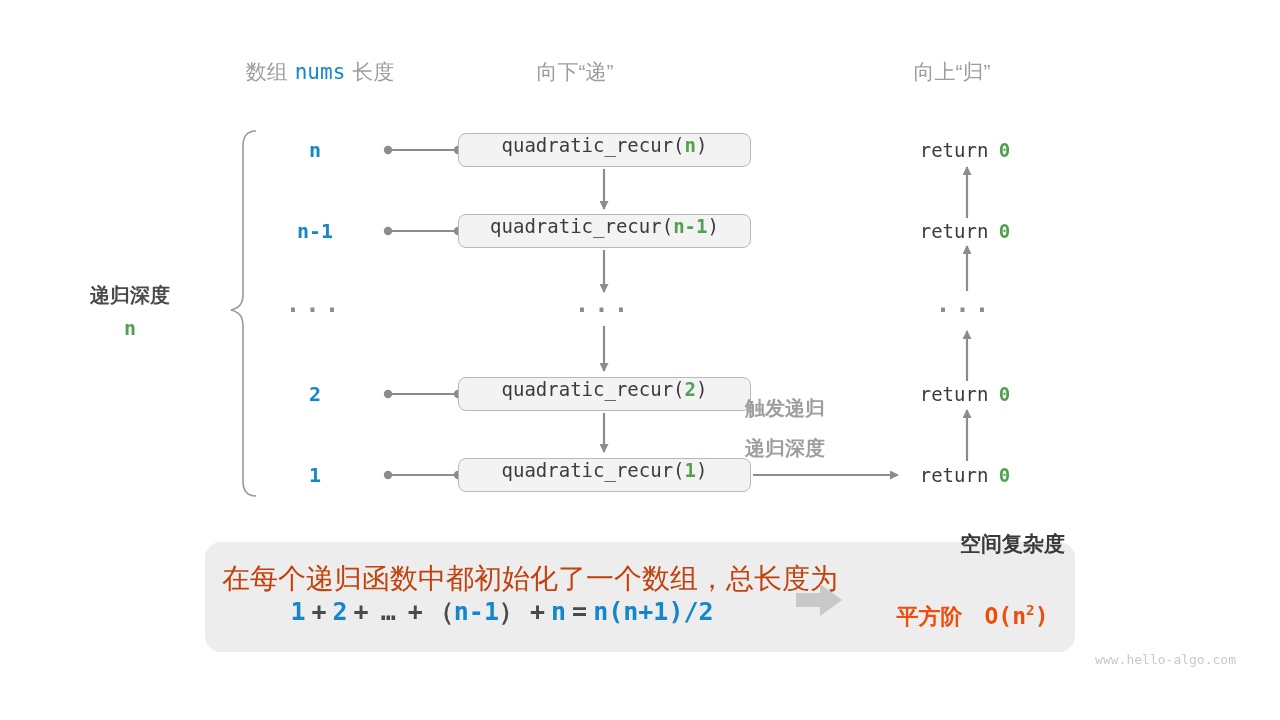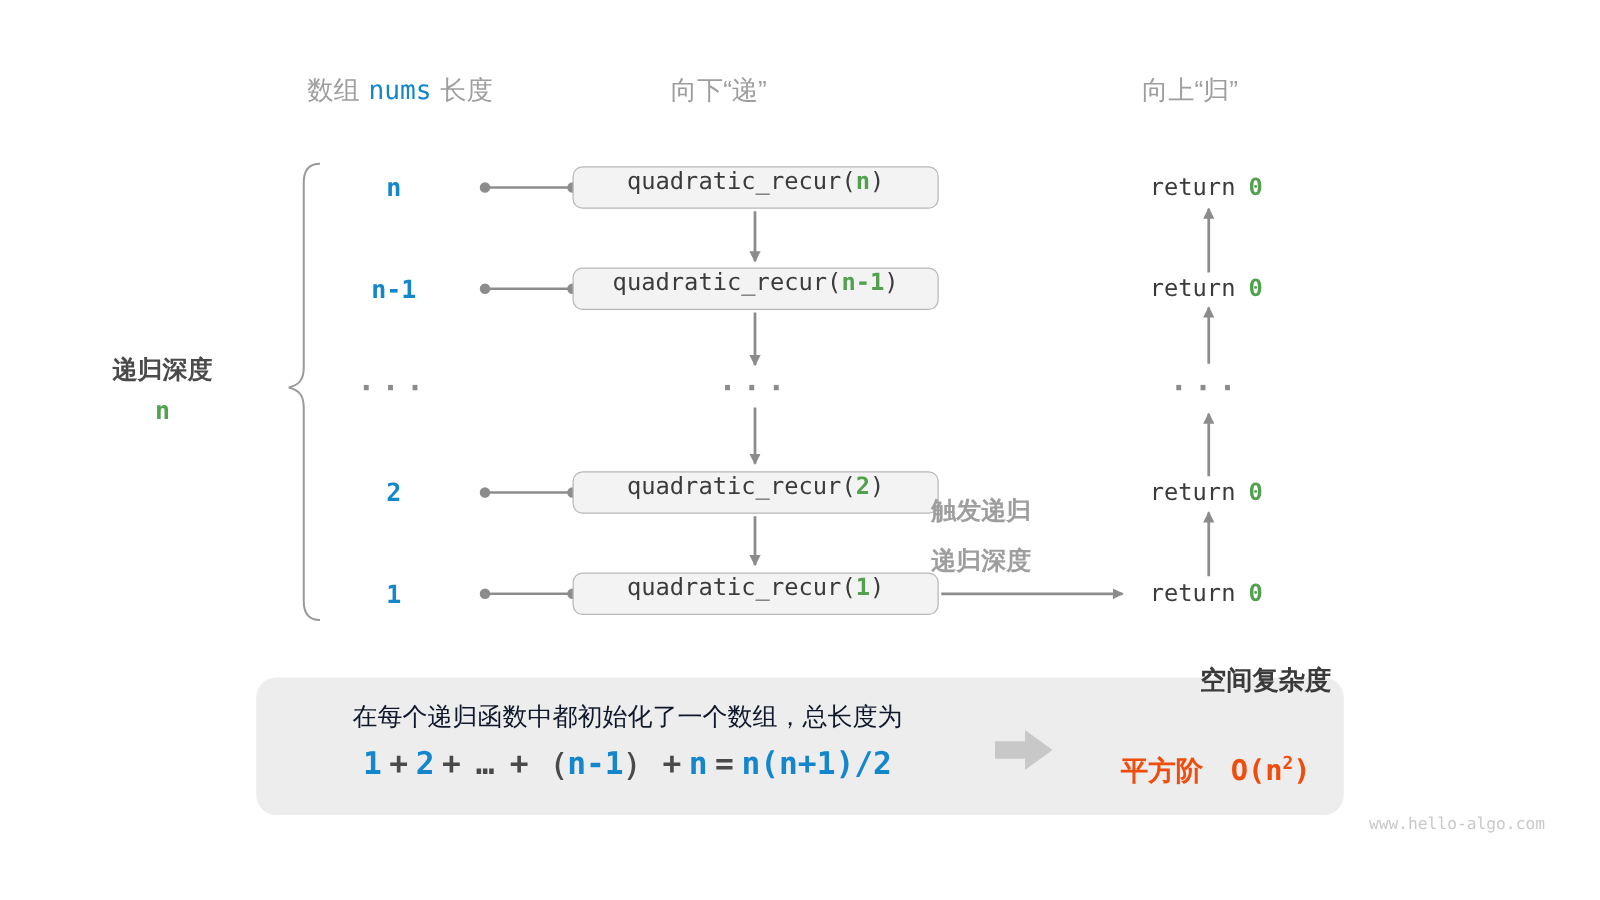--- a/index.html
+++ b/index.html
@@ -23,21 +23,21 @@
     font-family:"DejaVu Sans Mono",monospace;font-weight:bold;font-size:24px;color:#8C8C8C;letter-spacing:5px}
   .left-label-title{position:absolute;left:60px;top:282px;width:140px;text-align:center;
     font-weight:bold;font-size:20px;color:#4A4A4A}
   .left-label-n{position:absolute;left:60px;top:316px;width:140px;text-align:center;
     font-family:"DejaVu Sans Mono",monospace;font-weight:bold;font-size:20px;color:#51A14F}
   .trigger{position:absolute;left:745px;width:140px;text-align:left;
     font-weight:bold;font-size:20px;color:#9E9E9E;white-space:nowrap}
   .summary-box{position:absolute;left:205px;top:542px;width:870px;height:110px;
     background:#EDEDED;border-radius:16px}
   .summary-line1{position:absolute;left:222px;top:560px;width:560px;text-align:center;
-    font-size:20px;color:#0f172a;white-space:nowrap}
+    font-size:28px;color:#c2410c;white-space:nowrap}
   .summary-line2{position:absolute;left:222px;top:594px;width:560px;height:34px;line-height:34px;text-align:center;
     font-family:"DejaVu Sans Mono",monospace;font-weight:bold;font-size:25px;white-space:nowrap}
   .summary-line2 .val{color:#1486CB}
   .summary-line2 .op{color:#4A4A4A;margin:0 6px;font-weight:bold}
   .summary-line2 .paren{color:#4A4A4A;font-family:"Liberation Sans",sans-serif}
   .space-title{position:absolute;left:880px;top:530px;width:185px;text-align:right;
     font-weight:bold;font-size:21px;color:#3A3A3A;white-space:nowrap}
   .space-order{position:absolute;left:860px;top:602px;width:225px;text-align:center;
     font-weight:bold;font-size:22px;color:#EE4D0D;white-space:nowrap}
   .space-order .bigo{font-family:"DejaVu Sans Mono",monospace;font-size:23px;margin-left:22px}

